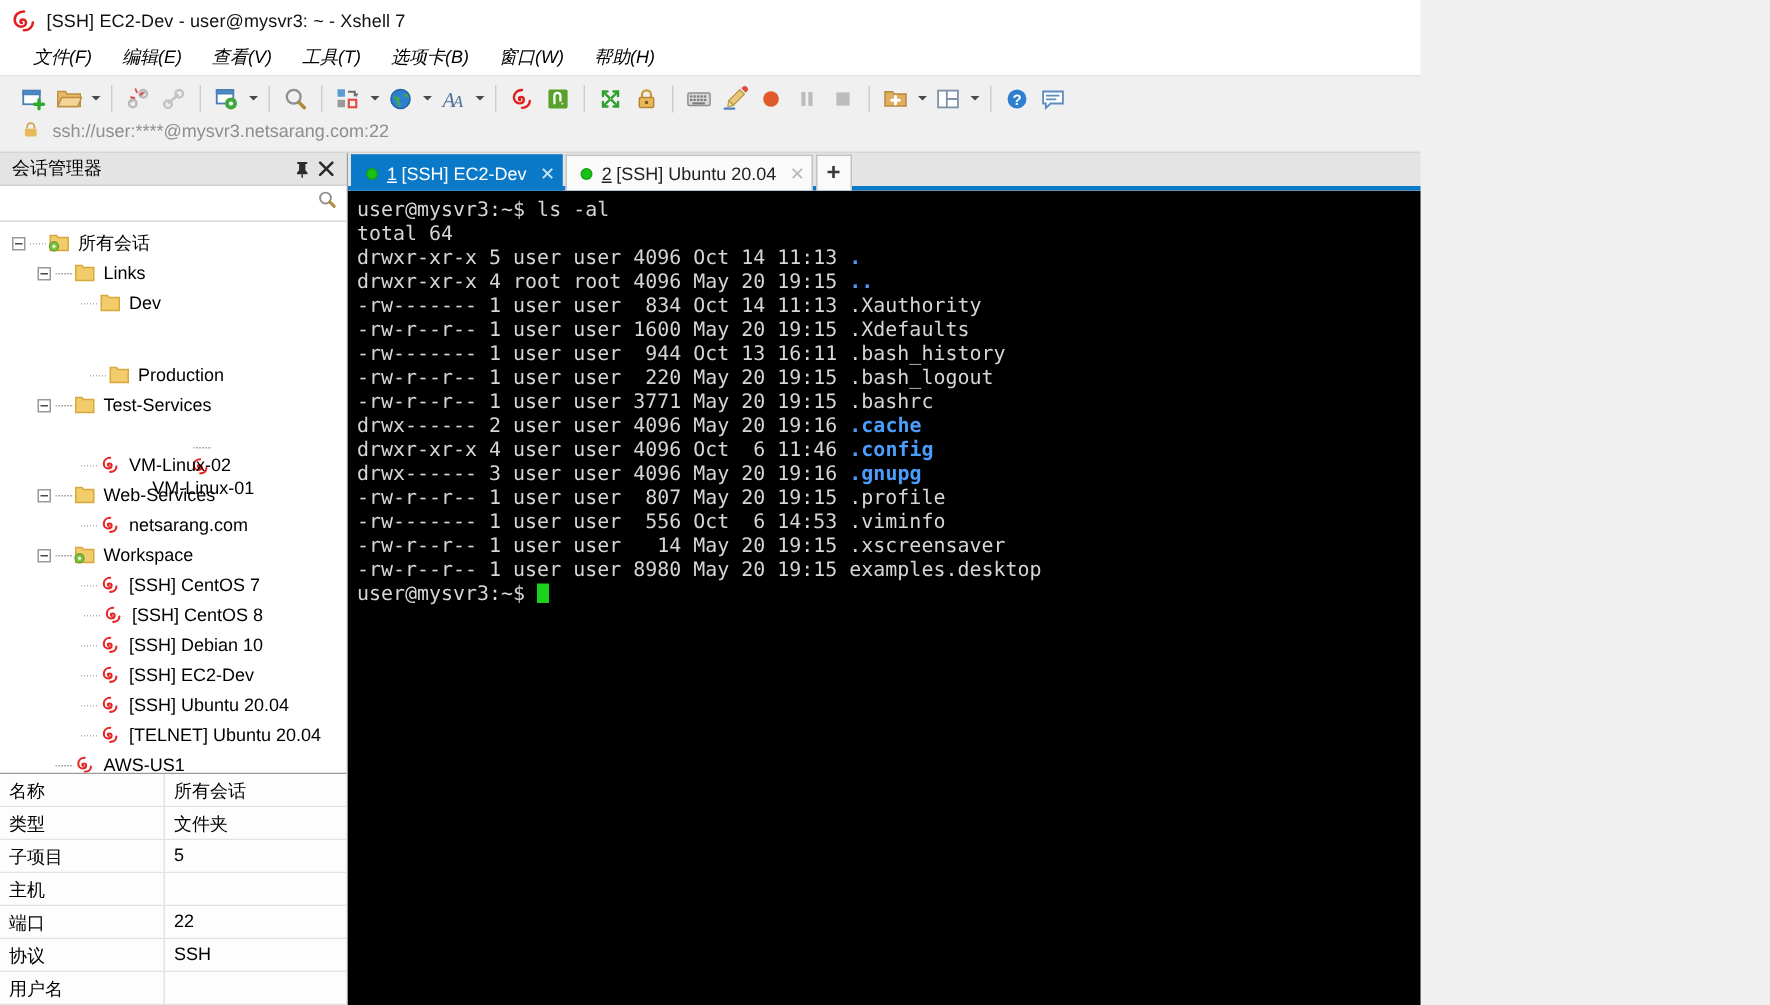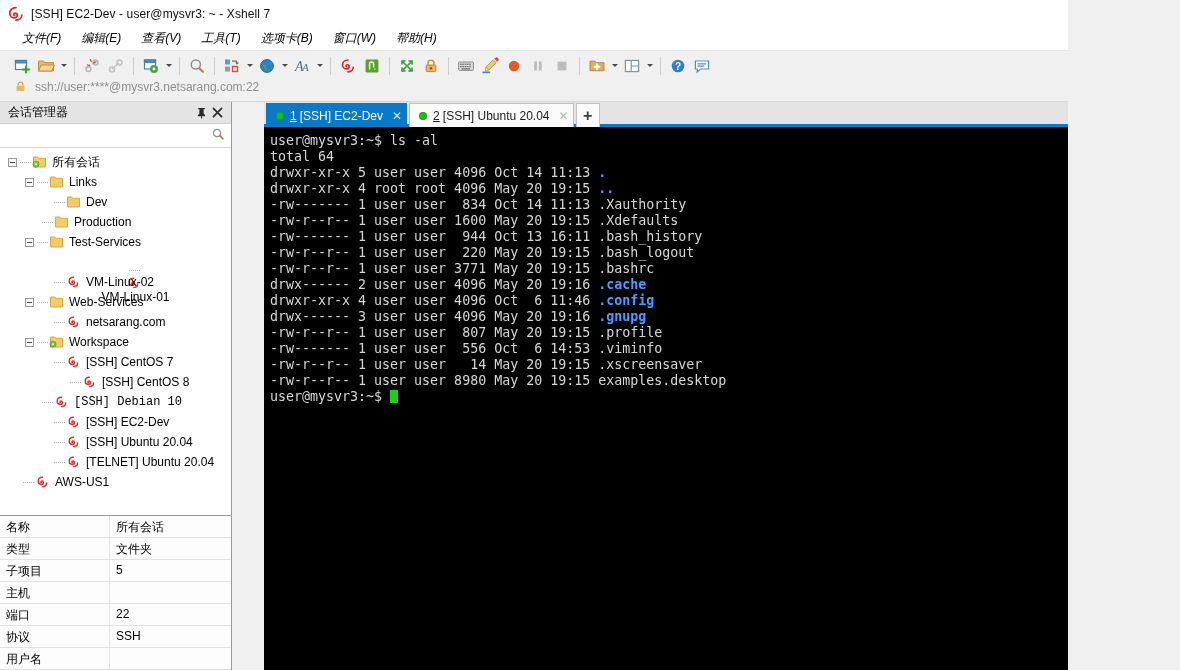--- a/index.html
+++ b/index.html
@@ -5,21 +5,21 @@
   * { box-sizing: border-box; }
   html, body {
     margin: 0; padding: 0;
     width: 1180px; height: 670px;
     overflow: hidden;
     background: #f0f0f0;
     font-family: "Liberation Sans", sans-serif;
     -webkit-font-smoothing: none;
   }
   #app {
-    width: 1068px; height: 670px;
+    width: 947px; height: 670px;
     position: relative;
     display: flex; flex-direction: column;
     background: #f0f0f0;
   }
 
   
   .titlebar {
     height: 28px; flex: 0 0 28px;
     background: #ffffff;
     display: flex; align-items: center;
@@ -93,21 +93,20 @@
     font-size: 12px; color: #8e8e8e;
     font-family: "Liberation Sans", sans-serif;
   }
 
   
   .body {
     flex: 1 1 auto;
     display: flex;
     min-height: 0;
     background: #f0f0f0;
-    gap: 32px;
   }
 
   
   .leftpanel {
     width: 232px; flex: 0 0 232px;
     display: flex; flex-direction: column;
     background: #ffffff;
     border-right: 1px solid #9a9a9a;
     min-height: 0;
   }
@@ -589,21 +588,21 @@
           <div class="tnode" style="padding-left: 42px;">
             <span style="flex:0 0 12px"></span>
             <span class="dots"></span>
             <span class="ico">
               <svg width="15" height="14" viewBox="0 0 15 14">
                 <path d="M1.5 2h4.2l1 1.3h6.8V12H1.5z" fill="#f2cb6b" stroke="#d7a83c" stroke-width="1"></path>
               </svg>
             </span>
             <span class="tlabel">Dev</span>
           </div>
-          <div class="tnode" style="padding-left: 30px;">
+          <div class="tnode" style="padding-left: 48px; margin-top: 28px;">
             <span style="flex:0 0 12px"></span>
             <span class="dots"></span>
             <span class="ico">
               <svg width="15" height="14" viewBox="0 0 15 14">
                 <path d="M1.5 2h4.2l1 1.3h6.8V12H1.5z" fill="#f2cb6b" stroke="#d7a83c" stroke-width="1"></path>
               </svg>
             </span>
             <span class="tlabel">Production</span>
           </div>
           <div class="tnode" style="padding-left: 25px;">
@@ -675,32 +674,32 @@
             <span style="flex:0 0 12px"></span>
             <span class="dots"></span>
             <span class="ico">
               <svg width="15" height="14" viewBox="0 0 15 14">
                 <path d="M7.5 2.2C5 2.2 3.2 3.9 3.2 6.1c0 1.8 1.3 3.2 2.9 3.2 1.3 0 2.3-.8 2.3-1.9 0-.9-.6-1.4-1.4-1.4-.6 0-1.1.4-1.1.9 0 .4.2.7.6.7" fill="none" stroke="#e52626" stroke-width="1.4" stroke-linecap="round"></path>
                 <path d="M7.5 11.6c2.4 0 4.1-1.5 4.1-3.6" fill="none" stroke="#e52626" stroke-width="1.4" stroke-linecap="round"></path>
               </svg>
             </span>
             <span class="tlabel">[SSH] CentOS 7</span>
           </div>
-          <div class="tnode" style="padding-left: 58px;">
+          <div class="tnode" style="padding-left: 44px;">
             <span style="flex:0 0 12px"></span>
             <span class="dots"></span>
             <span class="ico">
               <svg width="15" height="14" viewBox="0 0 15 14">
                 <path d="M7.5 2.2C5 2.2 3.2 3.9 3.2 6.1c0 1.8 1.3 3.2 2.9 3.2 1.3 0 2.3-.8 2.3-1.9 0-.9-.6-1.4-1.4-1.4-.6 0-1.1.4-1.1.9 0 .4.2.7.6.7" fill="none" stroke="#e52626" stroke-width="1.4" stroke-linecap="round"></path>
                 <path d="M7.5 11.6c2.4 0 4.1-1.5 4.1-3.6" fill="none" stroke="#e52626" stroke-width="1.4" stroke-linecap="round"></path>
               </svg>
             </span>
             <span class="tlabel">[SSH] CentOS 8</span>
           </div>
-          <div class="tnode" style="padding-left: 30px; font-family: Liberation Mono, monospace;">
+          <div class="tnode" style="padding-left: 42px;">
             <span style="flex:0 0 12px"></span>
             <span class="dots"></span>
             <span class="ico">
               <svg width="15" height="14" viewBox="0 0 15 14">
                 <path d="M7.5 2.2C5 2.2 3.2 3.9 3.2 6.1c0 1.8 1.3 3.2 2.9 3.2 1.3 0 2.3-.8 2.3-1.9 0-.9-.6-1.4-1.4-1.4-.6 0-1.1.4-1.1.9 0 .4.2.7.6.7" fill="none" stroke="#e52626" stroke-width="1.4" stroke-linecap="round"></path>
                 <path d="M7.5 11.6c2.4 0 4.1-1.5 4.1-3.6" fill="none" stroke="#e52626" stroke-width="1.4" stroke-linecap="round"></path>
               </svg>
             </span>
             <span class="tlabel">[SSH] Debian 10</span>
           </div>
@@ -730,21 +729,21 @@
             <span style="flex:0 0 12px"></span>
             <span class="dots"></span>
             <span class="ico">
               <svg width="15" height="14" viewBox="0 0 15 14">
                 <path d="M7.5 2.2C5 2.2 3.2 3.9 3.2 6.1c0 1.8 1.3 3.2 2.9 3.2 1.3 0 2.3-.8 2.3-1.9 0-.9-.6-1.4-1.4-1.4-.6 0-1.1.4-1.1.9 0 .4.2.7.6.7" fill="none" stroke="#e52626" stroke-width="1.4" stroke-linecap="round"></path>
                 <path d="M7.5 11.6c2.4 0 4.1-1.5 4.1-3.6" fill="none" stroke="#e52626" stroke-width="1.4" stroke-linecap="round"></path>
               </svg>
             </span>
             <span class="tlabel">[TELNET] Ubuntu 20.04</span>
           </div>
-          <div class="tnode" style="padding-left: 11px;">
+          <div class="tnode" style="padding-left: 25px;">
             <span style="flex:0 0 12px"></span>
             <span class="dots"></span>
             <span class="ico">
               <svg width="15" height="14" viewBox="0 0 15 14">
                 <path d="M7.5 2.2C5 2.2 3.2 3.9 3.2 6.1c0 1.8 1.3 3.2 2.9 3.2 1.3 0 2.3-.8 2.3-1.9 0-.9-.6-1.4-1.4-1.4-.6 0-1.1.4-1.1.9 0 .4.2.7.6.7" fill="none" stroke="#e52626" stroke-width="1.4" stroke-linecap="round"></path>
                 <path d="M7.5 11.6c2.4 0 4.1-1.5 4.1-3.6" fill="none" stroke="#e52626" stroke-width="1.4" stroke-linecap="round"></path>
               </svg>
             </span>
             <span class="tlabel">AWS-US1</span>
           </div>

